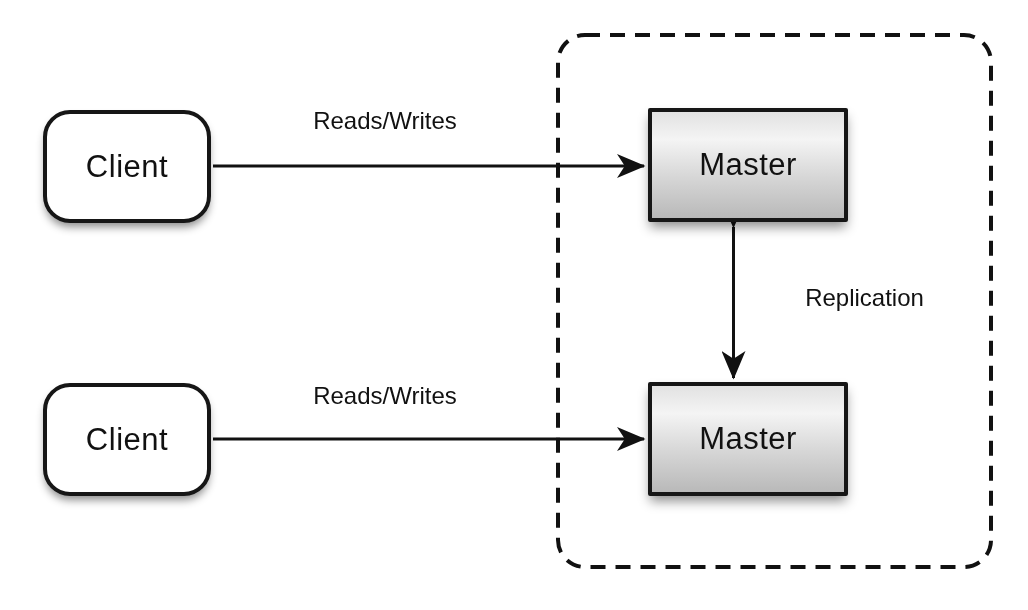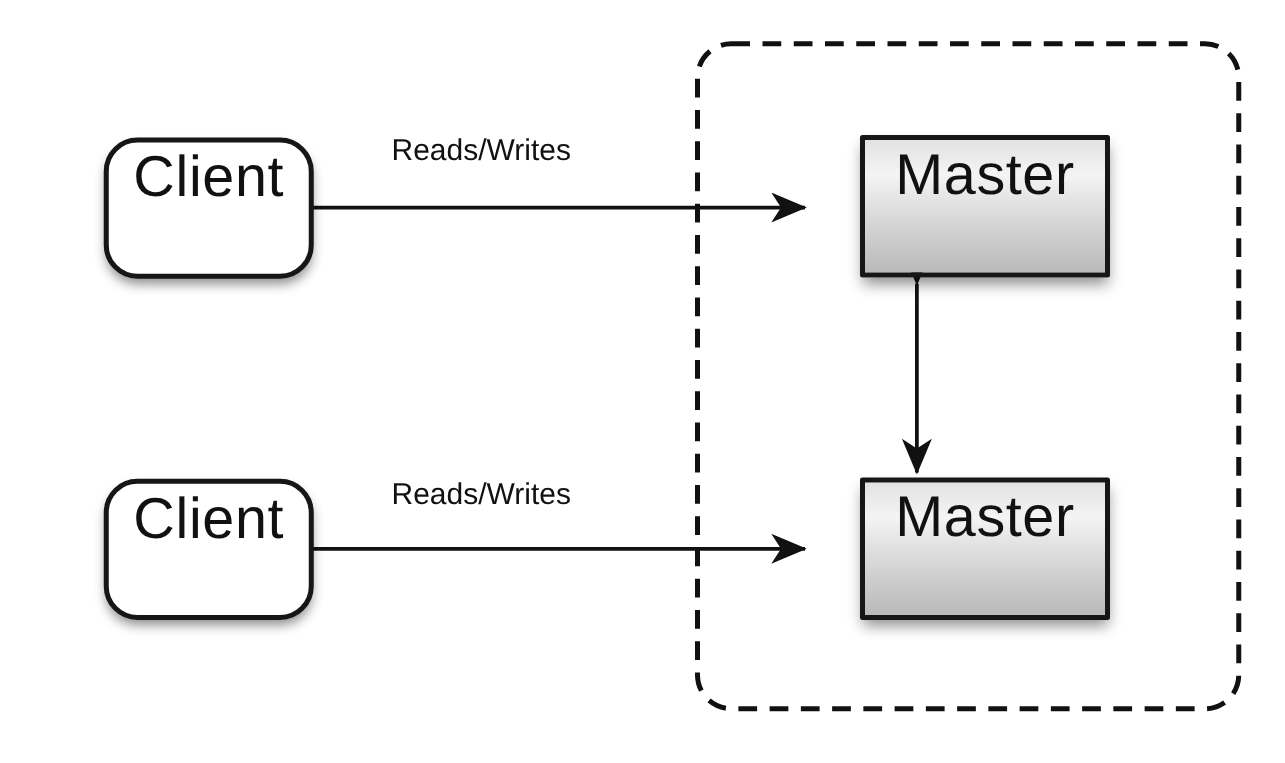--- a/index.html
+++ b/index.html
@@ -17,26 +17,25 @@
   }
   .canvas svg.wires {
     position: absolute;
     left: 0; top: 0;
     width: 1028px; height: 610px;
   }
   .node {
     position: absolute;
     box-sizing: border-box;
     display: flex;
-    align-items: flex-start;
+    align-items: center;
     justify-content: center;
-    font-size: 46px;
+    font-size: 31px;
     color: #111111;
     letter-spacing: 0.5px;
-    margin-left: 40px;
   }
   .client {
     width: 168px;
     height: 113px;
     background: #ffffff;
     border: 4px solid #161616;
     border-radius: 27px;
     box-shadow: 0 6px 9px -2px rgba(0,0,0,0.45);
   }
   .client-top  { left: 43px; top: 110px; }
@@ -97,14 +96,15 @@
   </div>
 
   <div class="node master master-bottom">
     <span>Master</span>
   </div>
 
   <div class="edge-label lbl-rw-top">Reads/Writes</div>
 
   <div class="edge-label lbl-rw-bottom">Reads/Writes</div>
 
+  <div class="edge-label lbl-replication">Replication</div>
 
 </div>
 
 </body></html>

